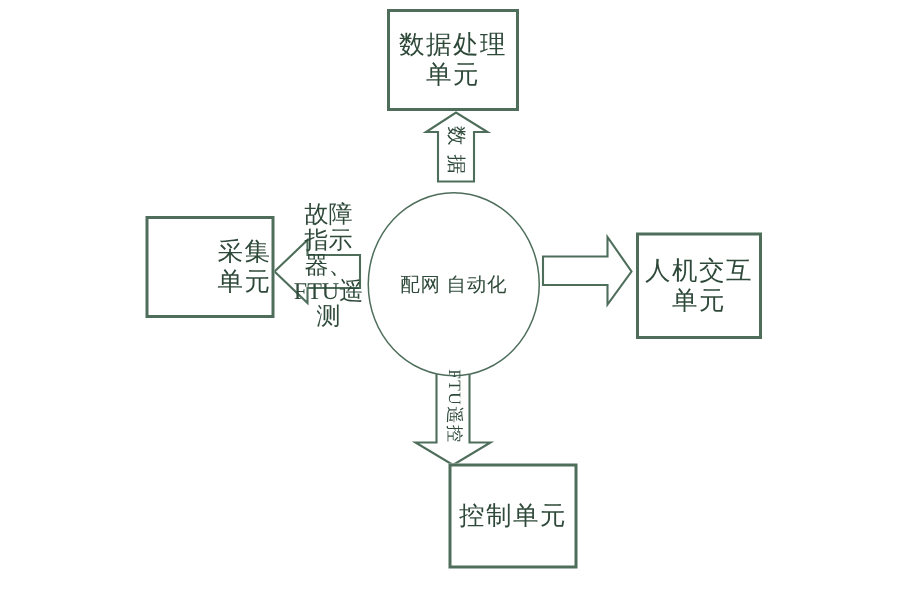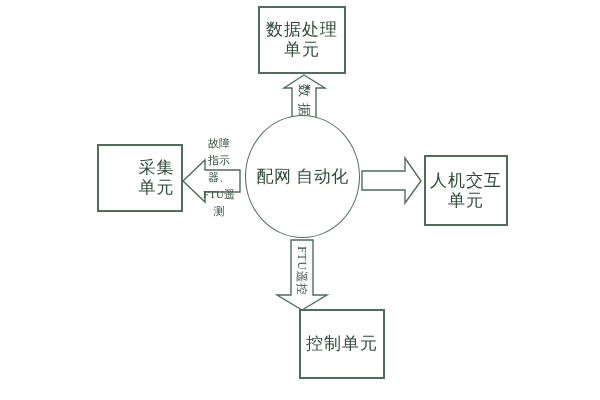--- a/index.html
+++ b/index.html
@@ -7,34 +7,34 @@
     position:relative;width:600px;height:400px;background:#ffffff;
     font-family:"Liberation Serif","DejaVu Serif",serif;
     color:#2e4939;overflow:hidden;
   }
   .arrow-layer{position:absolute;left:0;top:0;z-index:1;}
   .node{
     position:absolute;z-index:2;background:#ffffff;
     border:2px solid #4e6e5b;
     display:flex;flex-direction:column;justify-content:center;align-items:center;
     font-size:17px;line-height:20px;letter-spacing:1px;
-    text-align:center;box-sizing:border-box;
+    text-align:right;box-sizing:border-box;
   }
   .node-top{left:258px;top:6px;width:88px;height:68px;}
   .node-left{left:97px;top:144px;width:86px;height:68px;padding-left:33px;}
   .node-right{left:424px;top:143px;width:84px;height:71px;margin-top:12px;}
   .node-bottom{left:258px;top:309px;width:86px;height:70px;margin-left:41px;}
   .node-center{
-    position:absolute;left:245px;top:115px;width:115px;height:123px;z-index:2;
+    position:absolute;left:245px;top:128px;width:115px;height:123px;z-index:2;
     background:#ffffff;border:1.5px solid #4e6e5b;border-radius:50%;
     display:flex;justify-content:center;align-items:center;
-    font-size:17px;letter-spacing:0.5px;box-sizing:border-box;white-space:pre;text-align:right;
+    font-size:13px;letter-spacing:0.5px;box-sizing:border-box;white-space:pre;text-align:right;
   }
   .edge-label{
-    position:absolute;z-index:3;font-size:11px;line-height:17px;
+    position:absolute;z-index:3;font-size:16px;line-height:17px;
     text-align:center;color:#2e4939;
   }
   .label-fault{left:195px;top:135px;width:48px;}
   .label-gis{left:363px;top:162px;width:54px;line-height:16px;}
   .label-data{
     left:282px;top:95px;width:44px;height:16px;
     display:flex;justify-content:center;align-items:center;
     transform:rotate(90deg);font-size:13px;letter-spacing:6px;line-height:14px;
   }
   .label-ftu{

